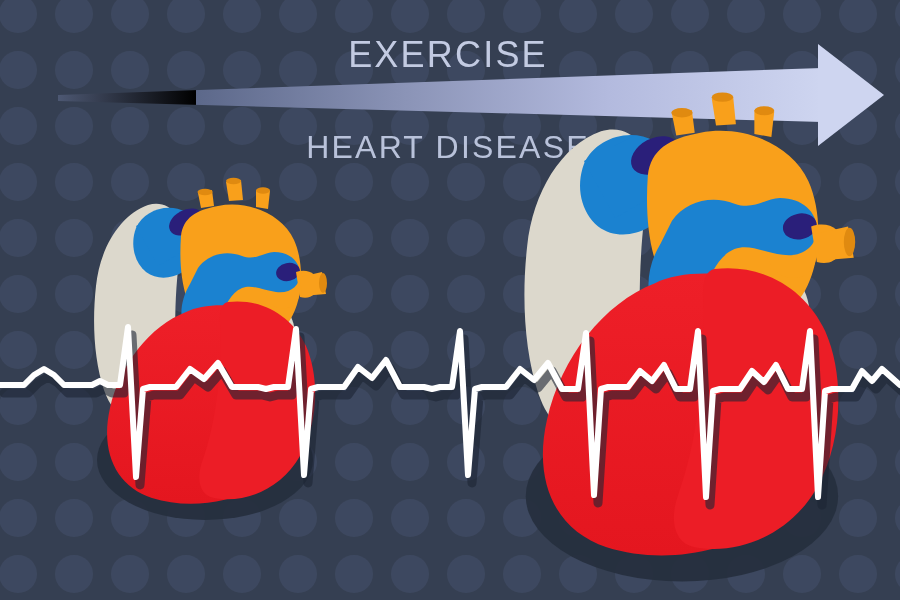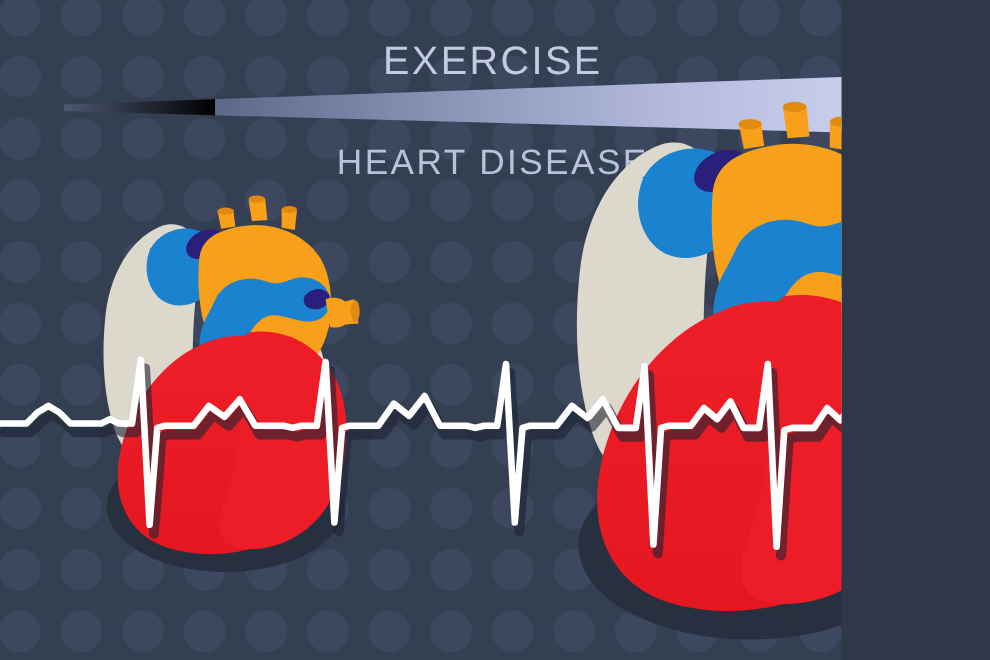--- a/index.html
+++ b/index.html
@@ -6,21 +6,21 @@
   html, body {
     margin: 0;
     padding: 0;
     background: #2f3848;
   }
   body {
     font-family: "Liberation Sans", sans-serif;
   }
   #stage {
     position: relative;
-    width: 765px;
+    width: 900px;
     height: 600px;
     overflow: hidden;
     background: #353f52;
   }
   #stage svg.layer {
     position: absolute;
     top: 0;
     left: 0;
     width: 900px;
     height: 600px;

